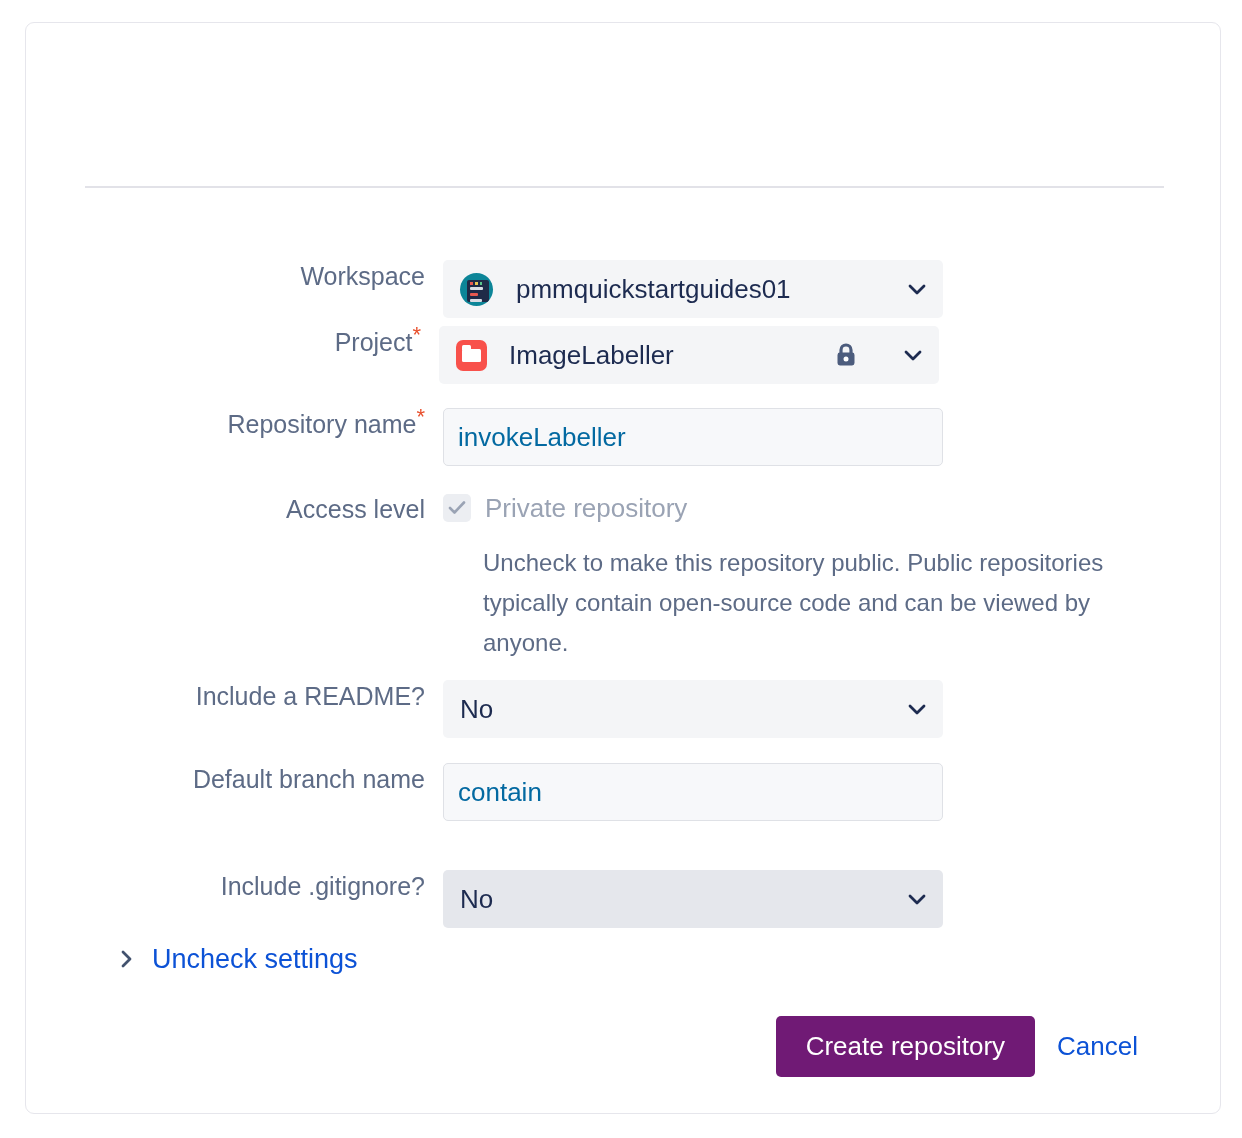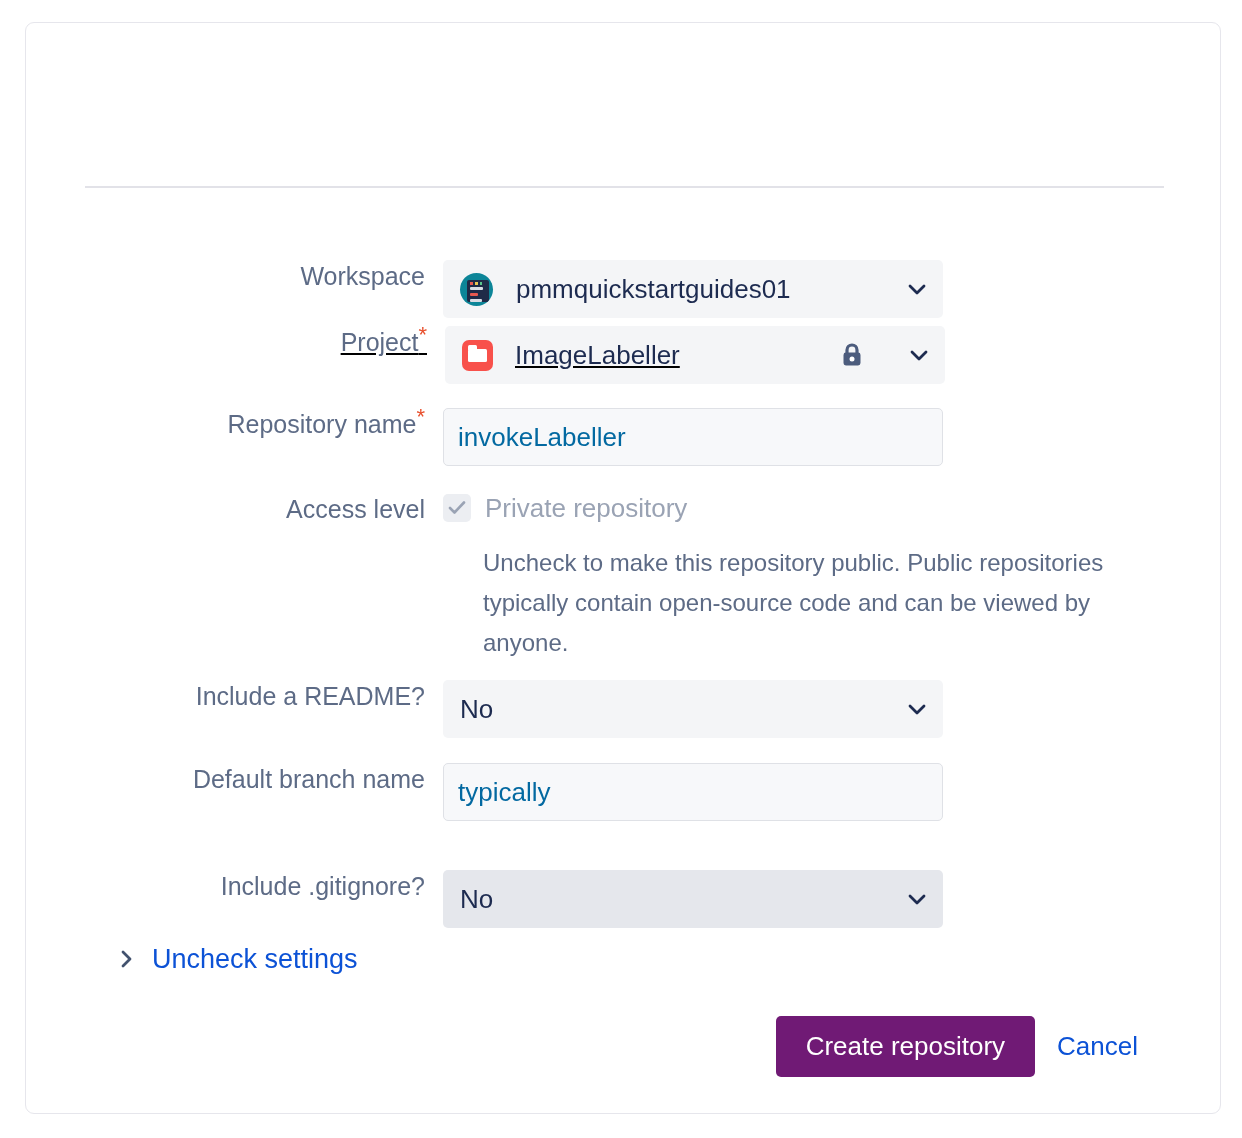--- a/index.html
+++ b/index.html
@@ -340,21 +340,21 @@
             <span class="sel-text">pmmquickstartguides01</span>
             <span class="chevron-down">
               <svg viewBox="0 0 22 22" width="22" height="22">
                   <path d="M4 8 L11 15 L18 8" fill="none" stroke="#1d2b50" stroke-width="2.8" stroke-linecap="round" stroke-linejoin="round"></path>
                 </svg>
             </span>
           </div>
         </div>
       </div>
 
-      <div class="row" style="left:87px; top:303px;text-decoration:underline;">
+      <div class="row" style="left:81px; top:303px;">
         <div class="label"><span>Project</span><span class="req">*</span></div>
         <div class="control">
           <div class="select">
             <span class="proj-icon">
                 <span class="folder"></span>
               </span>
             <span class="sel-text">ImageLabeller</span>
             <span class="lock-icon">
               <svg viewBox="0 0 26 28" width="26" height="28">
                 <path d="M8 12 V9 a5 5 0 0 1 10 0 v3" fill="none" stroke="#4c5c7d" stroke-width="3.2" stroke-linecap="round"></path>
@@ -401,21 +401,21 @@
                   <path d="M4 8 L11 15 L18 8" fill="none" stroke="#1d2b50" stroke-width="2.8" stroke-linecap="round" stroke-linejoin="round"></path>
                 </svg>
             </span>
           </div>
         </div>
       </div>
 
       <div class="row" style="left:85px; top:740px;">
         <div class="label wrap">Default branch name</div>
         <div class="control">
-          <div class="textinput" placeholder="">typically</div>
+          <div class="textinput" placeholder="">contain</div>
         </div>
       </div>
 
       <div class="row" style="left:85px; top:847px;">
         <div class="label">Include .gitignore?</div>
         <div class="control">
           <div class="select hovered">
             <span class="sel-text">No</span>
             <span class="chevron-down">
               <svg viewBox="0 0 22 22" width="22" height="22">

